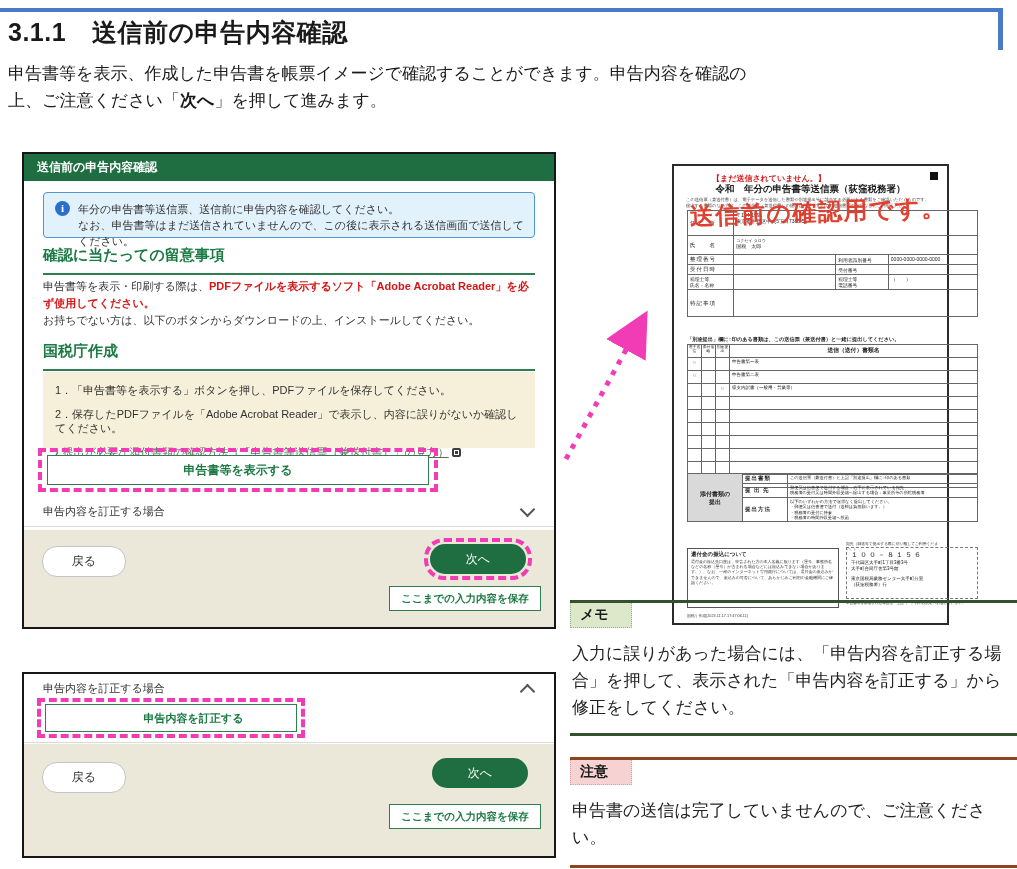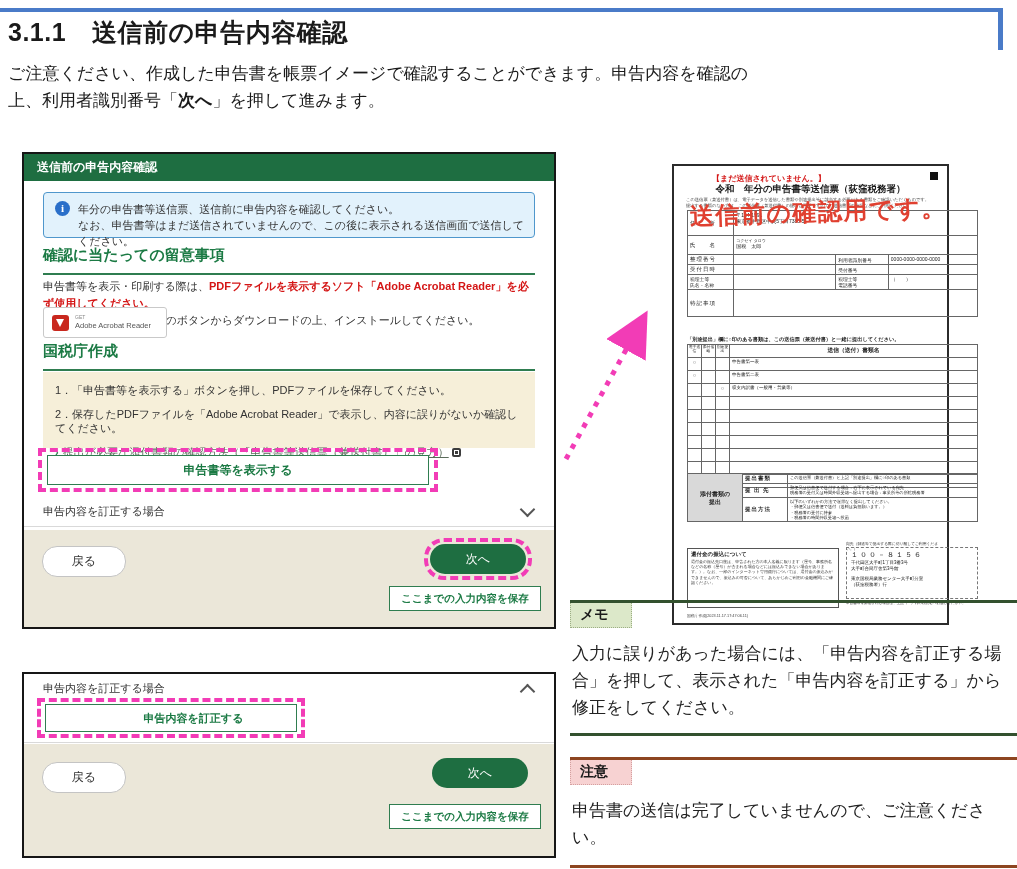--- a/index.html
+++ b/index.html
@@ -124,47 +124,40 @@
 </style>
 </head>
 <body>
 
 <div class="abs top-rule"></div>
 <div class="abs top-rule-v"></div>
 <div class="abs page-title">
   <span class="num">3.1.1</span><span>送信前の申告内容確認</span>
 </div>
 <div class="abs intro">
-  <div>ご注意ください、作成した申告書を帳票イメージで確認することができます。申告内容を確認の</div>
-  <div><span>上、利用者識別番号「</span><b>次へ</b><span>」を押して進みます。</span></div>
+  <div>申告書等を表示、作成した申告書を帳票イメージで確認することができます。申告内容を確認の</div>
+  <div><span>上、ご注意ください「</span><b>次へ</b><span>」を押して進みます。</span></div>
 </div>
 
 <div class="abs shot shot1">
   <div class="shot-header">送信前の申告内容確認</div>
 
   <div class="info-box">
     <span class="info-icon">i</span>
     <div>年分の申告書等送信票、送信前に申告内容を確認してください。</div>
     <div>なお、申告書等はまだ送信されていませんので、この後に表示される送信画面で送信してください。</div>
   </div>
 
   <div class="sec-head" style="top:92px;">確認に当たっての留意事項</div>
 
   <div class="para" style="top:124px;">
     <div><span>申告書等を表示・印刷する際は、</span><span class="red-bold">PDFファイルを表示するソフト「Adobe Acrobat Reader」を必ず使用してください。</span></div>
     <div>お持ちでない方は、以下のボタンからダウンロードの上、インストールしてください。</div>
   </div>
 
-  <div class="adobe-btn">
-    <span class="pdf-badge"></span>
-    <span class="adobe-txt">
-      <span class="get">GET</span>
-      <span class="lbl">Adobe Acrobat Reader</span>
-    </span>
-  </div>
 
   <div class="sec-head" style="top:188px;">国税庁作成</div>
 
   <div class="steps-box">
     <div class="step">1．「申告書等を表示する」ボタンを押し、PDFファイルを保存してください。</div>
     <div class="step">2．保存したPDFファイルを「Adobe Acrobat Reader」で表示し、内容に誤りがないか確認してください。</div>
     <div class="step-link-row">
       <span class="chev-green">›</span><a class="step-link">提出が必要な添付書類の確認方法（「申告書等送信票（兼送付書）」の見方）</a><span class="help-icon"></span>
     </div>
   </div>

